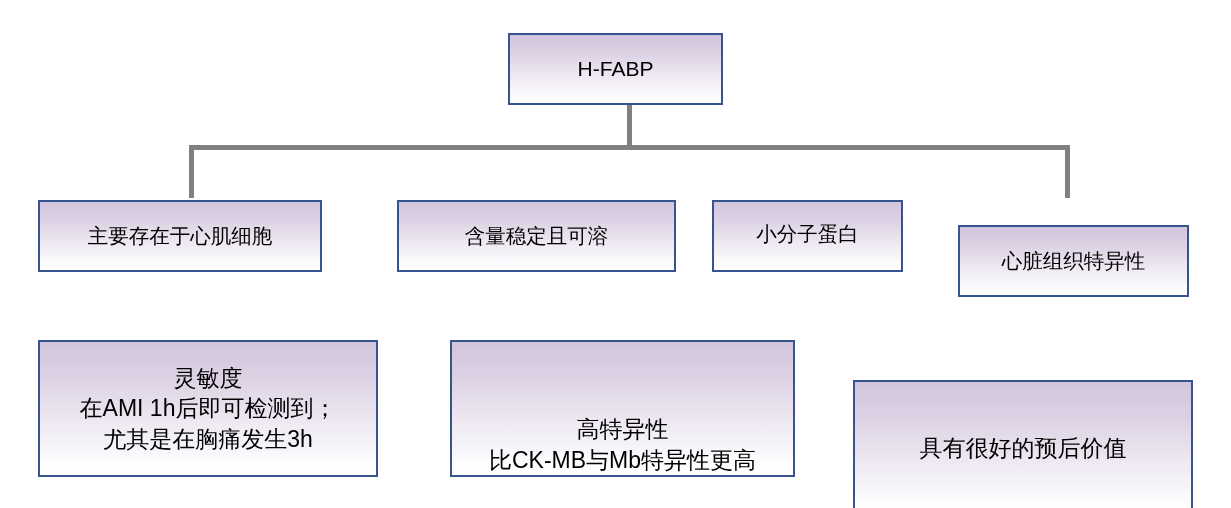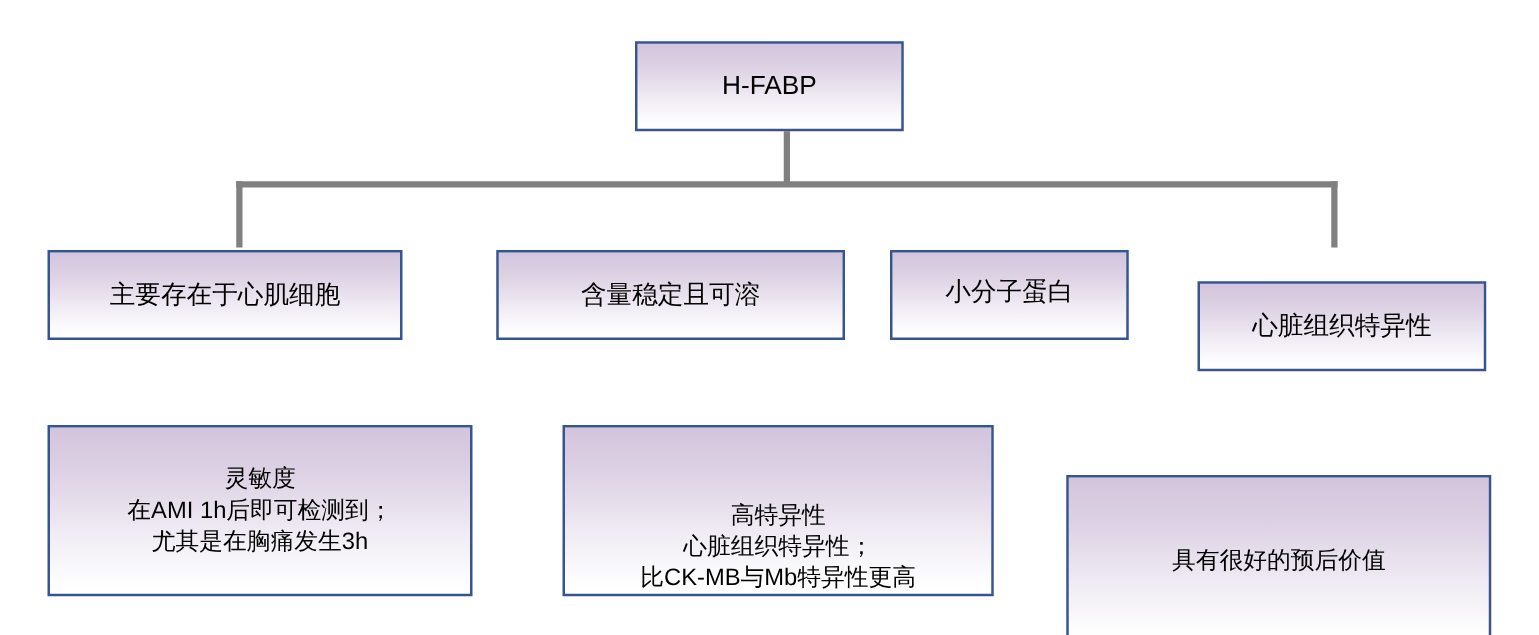--- a/index.html
+++ b/index.html
@@ -56,21 +56,21 @@
   }
   #node-r2-0 { left: 38px;  width: 284px; }
   #node-r2-1 { left: 397px; width: 279px; }
   #node-r2-2 { left: 712px; width: 191px; }
   #node-r2-3 { left: 958px; width: 231px; }
 
   
   .row3 {
     top: 340px;
     height: 137px;
-    font-size: 19px;
+    font-size: 23px;
   }
   #node-r3-0 { left: 38px;  width: 340px; }
   #node-r3-1 { left: 450px; width: 345px; align-items: flex-end; }
   #node-r3-2 { left: 853px; width: 340px; margin-top: 40px; }
 
   
   .conn {
     position: absolute;
     background: #808080;
   }
@@ -129,21 +129,20 @@
   <div class="node row3" id="node-r3-0" style="border-color: rgb(54, 85, 143); color: rgb(0, 0, 0);">
     <span class="label">
       <span class="line">灵敏度</span>
       <span class="line">在AMI 1h后即可检测到；</span>
       <span class="line">尤其是在胸痛发生3h</span>
     </span>
   </div>
   <div class="node row3" id="node-r3-1" style="border-color: rgb(54, 85, 143); color: rgb(0, 0, 0);">
     <span class="label">
       <span class="line">高特异性</span>
-      <span class="line">心脏组织特异性；</span>
       <span class="line">比CK-MB与Mb特异性更高</span>
     </span>
   </div>
   <div class="node row3" id="node-r3-2" style="border-color: rgb(54, 85, 143); color: rgb(0, 0, 0);">
     <span class="label">
       <span class="line">具有很好的预后价值</span>
     </span>
   </div>
 
 </div>

